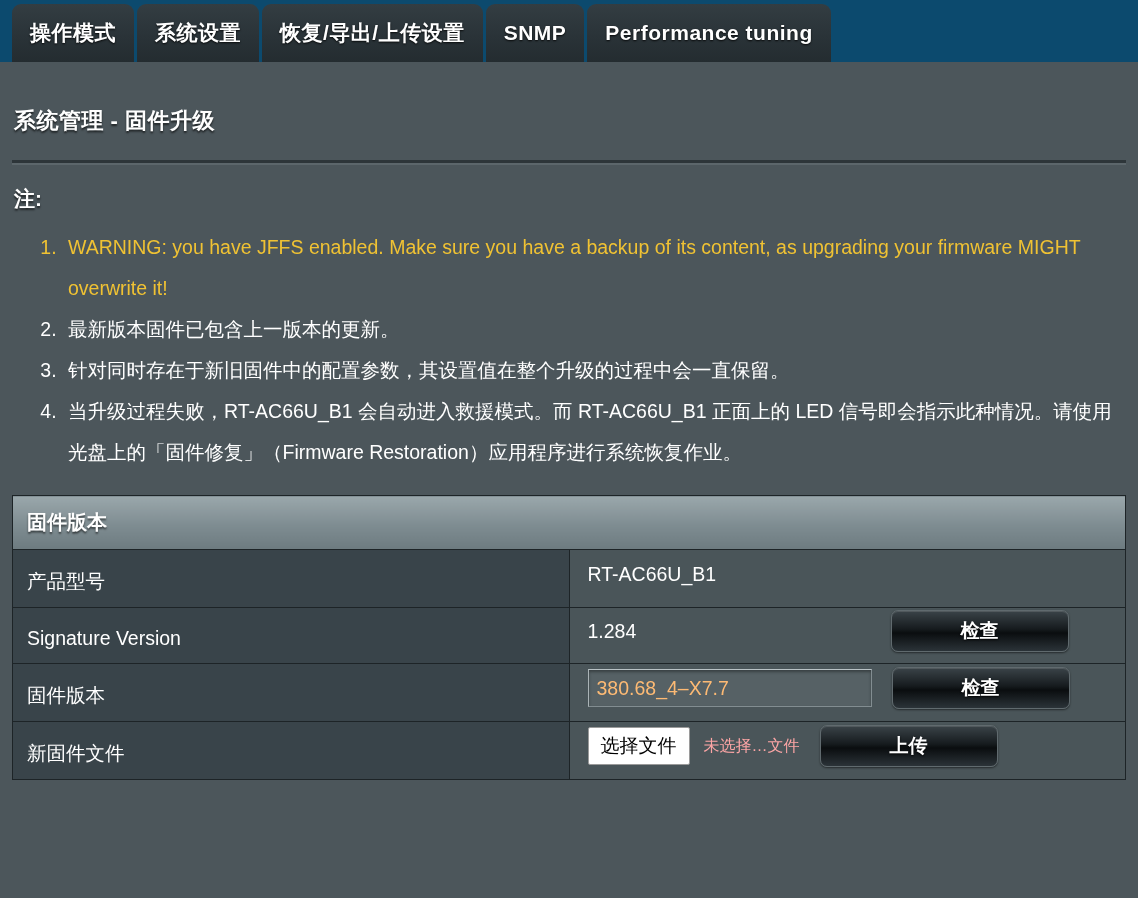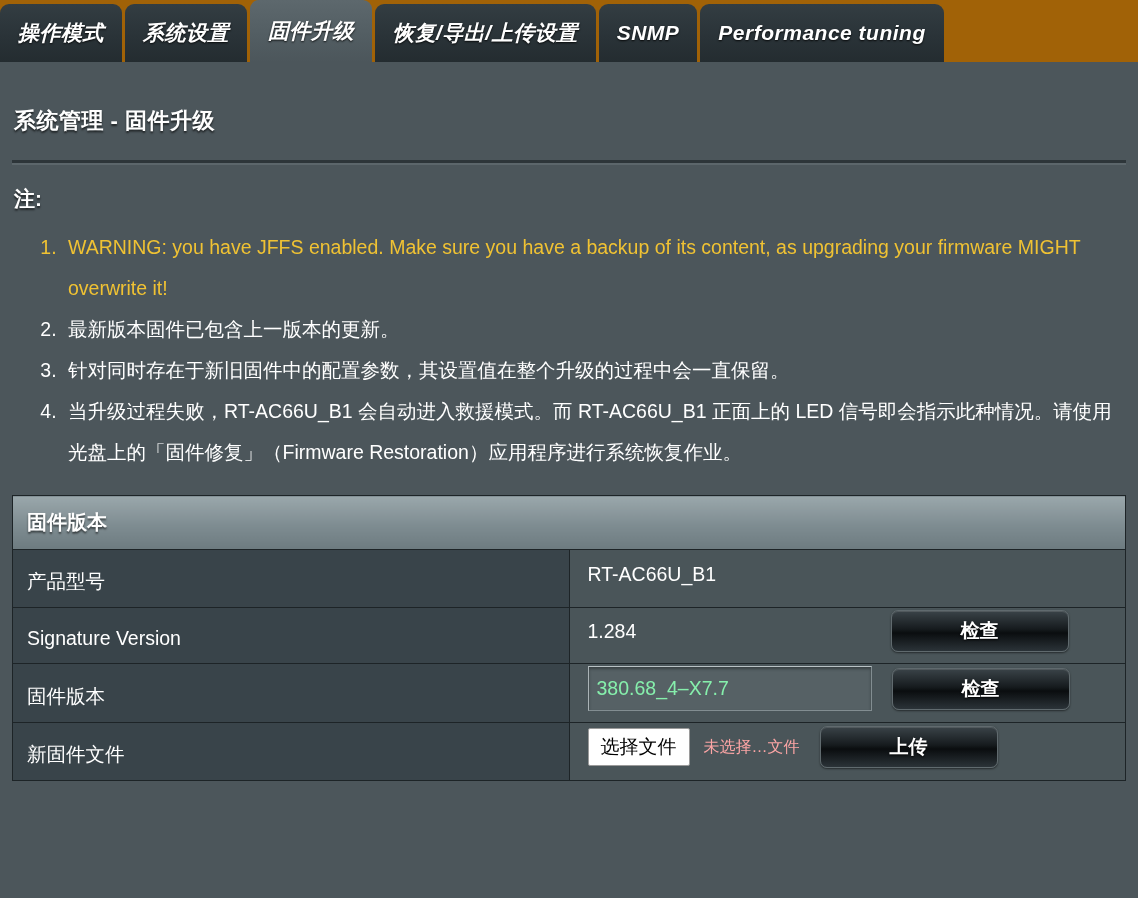--- a/index.html
+++ b/index.html
@@ -8,26 +8,25 @@
     width: 1138px; height: 898px;
     background: #000;
     font-family: "Liberation Sans", "DejaVu Sans", sans-serif;
     overflow: hidden;
   }
 
   
   #tabbar {
     position: relative;
     height: 62px;
-    background: #a16207;
-    padding-left: 0px;
+    background: #0c4a6e;
+    padding-left: 12px;
     display: flex;
     align-items: flex-end;
     gap: 3px;
-    font-style: italic;
   }
   .tab {
     height: 58px;
     display: flex;
     align-items: center;
     justify-content: center;
     padding: 0 18px;
     border-radius: 9px 9px 0 0;
     background: linear-gradient(180deg, #333d42 0%, #2a3338 55%, #242c30 100%);
     color: #ffffff;
@@ -142,25 +141,25 @@
     font-weight: bold;
     text-shadow: 0 1px 2px rgba(0,0,0,.9);
     box-shadow: inset 0 1px 0 rgba(255,255,255,.12), 0 1px 2px rgba(0,0,0,.5);
     cursor: pointer;
     user-select: none;
   }
 
   
   .fw-input {
     width: 284px;
-    height: 45px;
+    height: 38px;
     padding: 0 8px;
     font-size: 19.5px;
     font-family: "Liberation Sans", "DejaVu Sans", sans-serif;
-    color: #86efac;
+    color: #fdba74;
     background: #566165;
     border: 1px solid #828d91;
     border-top-color: #b9c2c5;
     border-left-color: #aab3b6;
     box-shadow: inset 0 2px 3px rgba(0,0,0,.35);
     outline: none;
   }
 
   
   .filepick { display: flex; align-items: center; gap: 14px; }
@@ -180,23 +179,20 @@
 </head>
 <body>
 
 <div id="tabbar">
   <div class="tab">
     <span>操作模式</span>
   </div>
   <div class="tab">
     <span>系统设置</span>
   </div>
-  <div class="tab active">
-    <span>固件升级</span>
-  </div>
   <div class="tab">
     <span>恢复/导出/上传设置</span>
   </div>
   <div class="tab latin">
     <span>SNMP</span>
   </div>
   <div class="tab latin">
     <span>Performance tuning</span>
   </div>
 </div>

